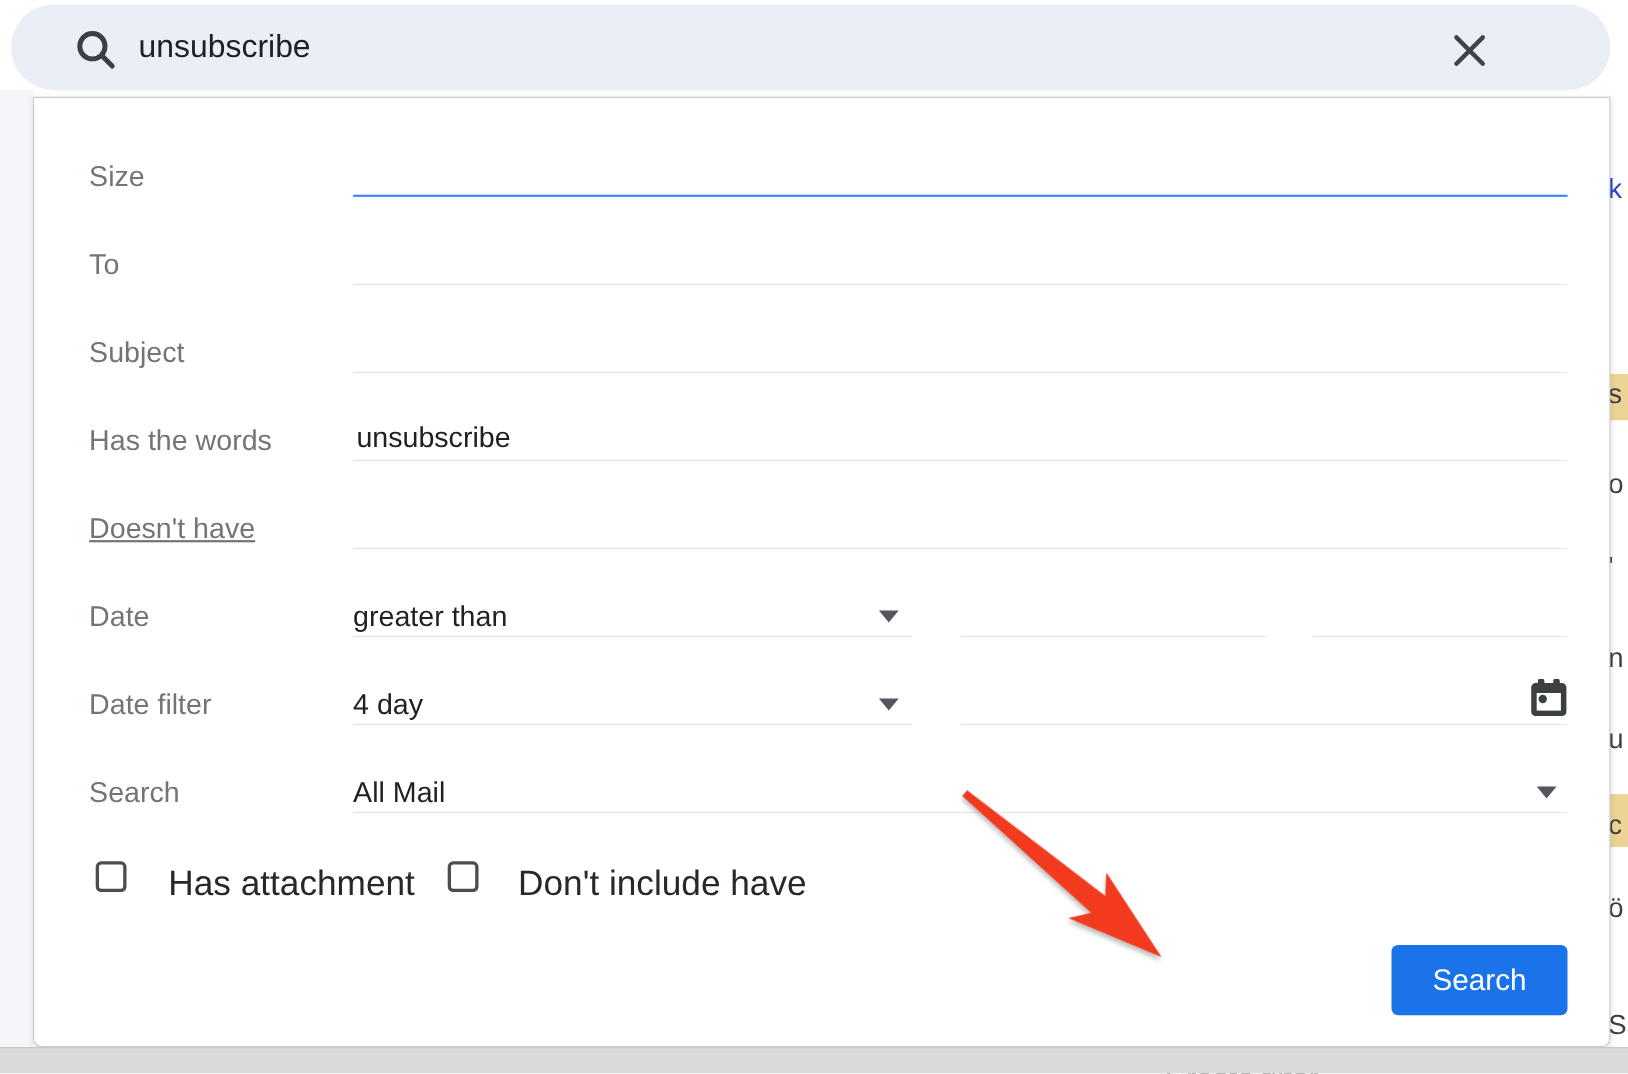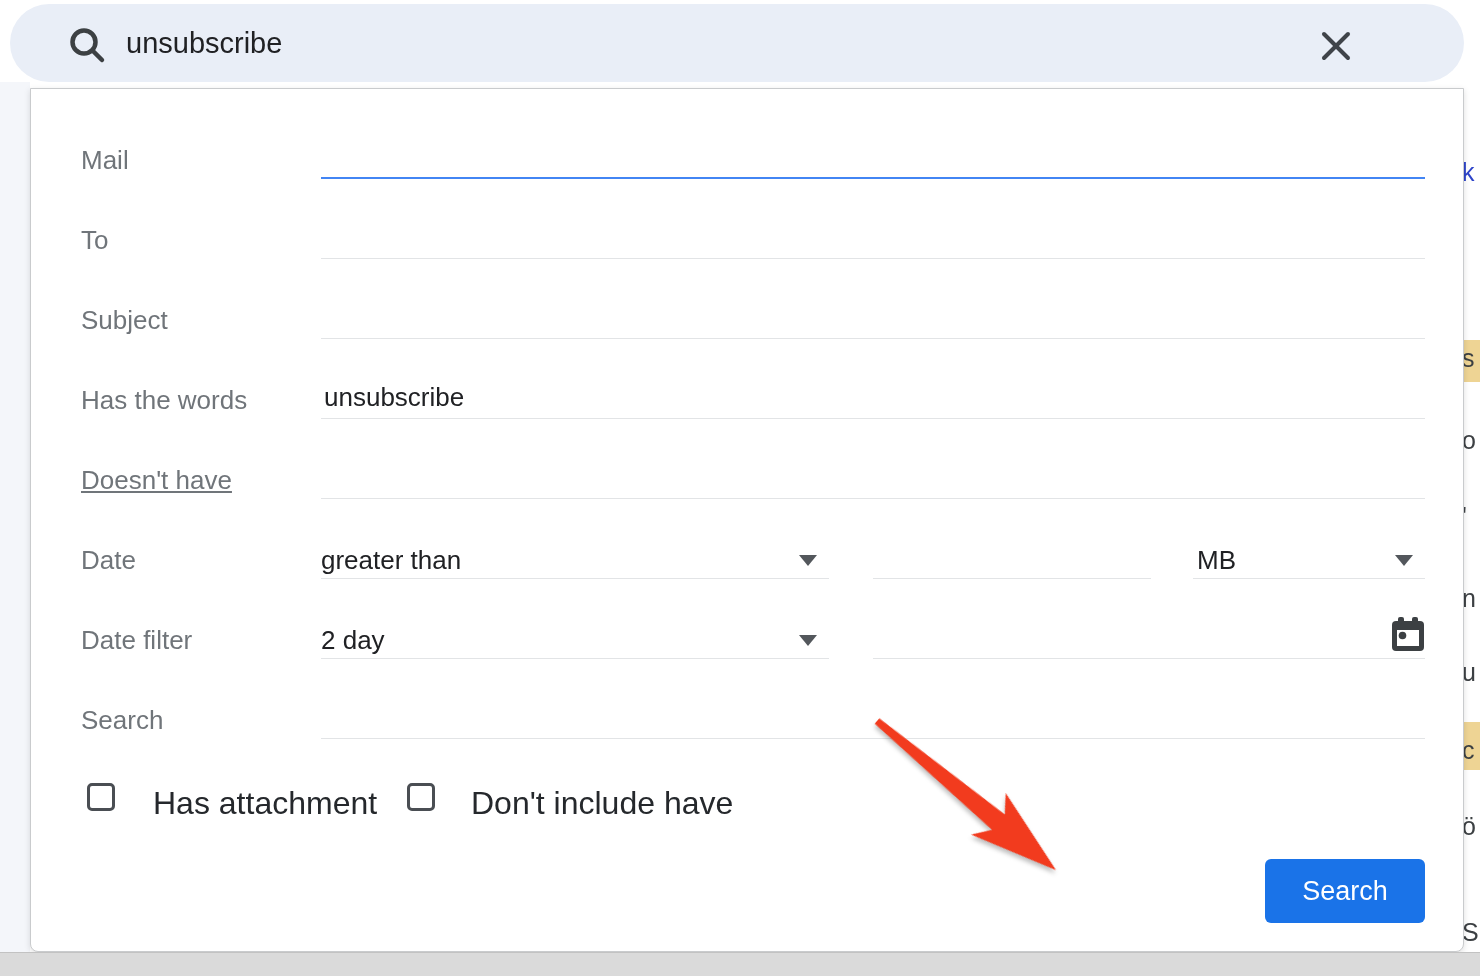--- a/index.html
+++ b/index.html
@@ -123,21 +123,21 @@
   </svg>
   <input class="search-input" type="text" value="unsubscribe" style="">
   <svg class="search-close" viewBox="0 0 36 36">
     <line x1="6" y1="6" x2="30" y2="30" stroke="#3f4349" stroke-width="4" stroke-linecap="round"></line>
     <line x1="30" y1="6" x2="6" y2="30" stroke="#3f4349" stroke-width="4" stroke-linecap="round"></line>
   </svg>
 </div>
 
 <div class="panel">
 
-  <span class="flabel" style="top:56px;">Mail</span>
+  <span class="flabel" style="top:56px;">Size</span>
   <input class="finput" style="left: 290px; top: 50px; width: 1104px; height: 36px;" value="">
   <div class="uline focus" style="left:290px;top:88px;width:1104px;"></div>
 
   <span class="flabel" style="top:136px;">To</span>
   <input class="finput" style="left: 290px; top: 130px; width: 1104px; height: 36px;" value="">
   <div class="uline" style="left:290px;top:169px;width:1104px;"></div>
 
   <span class="flabel" style="top:216px;">Subject</span>
   <input class="finput" style="left: 290px; top: 210px; width: 1104px; height: 36px;" value="">
   <div class="uline" style="left:290px;top:249px;width:1104px;"></div>
@@ -151,43 +151,43 @@
   <div class="uline" style="left:290px;top:409px;width:1104px;"></div>
 
   <span class="flabel" style="top:456px;">Date</span>
   <div class="select-hit" style="left:290px;top:448px;width:508px;height:44px;">
     <span class="fvalue" style="left:0;top:8px;text-align:center;">greater than</span>
     <span class="tri" style="left:478px;top:18px;"></span>
   </div>
   <div class="uline" style="left:290px;top:489px;width:508px;"></div>
   <input class="finput" style="left: 842px; top: 450px; width: 278px; height: 36px;" value="">
   <div class="uline" style="left:842px;top:489px;width:278px;"></div>
-  <div class="select-hit" style="left:1162px;top:448px;width:232px;height:44px;">
-    <span class="fvalue" style="left:4px;top:8px;">MB</span>
-    <span class="tri" style="left:202px;top:18px;"></span>
-  </div>
   <div class="uline" style="left:1162px;top:489px;width:232px;"></div>
 
   <span class="flabel" style="top:536px;">Date filter</span>
   <div class="select-hit" style="left:290px;top:528px;width:508px;height:44px;">
-    <span class="fvalue" style="left:0;top:8px;">2 day</span>
+    <span class="fvalue" style="left:0;top:8px;">4 day</span>
     <span class="tri" style="left:478px;top:18px;"></span>
   </div>
   <div class="uline" style="left:290px;top:569px;width:508px;"></div>
   <input class="finput" style="left: 842px; top: 530px; width: 500px; height: 36px;" value="">
   <div class="uline" style="left:842px;top:569px;width:552px;"></div>
   <svg style="position:absolute;left:1360px;top:528px;width:34px;height:36px;cursor:pointer;" viewBox="0 0 34 36">
     <rect x="7" y="0" width="6" height="10" rx="2" fill="#3c4043"></rect>
     <rect x="21" y="0" width="6" height="10" rx="2" fill="#3c4043"></rect>
     <rect x="1" y="4" width="32" height="30" rx="4" fill="#3c4043"></rect>
     <rect x="6" y="13" width="22" height="16" fill="#ffffff"></rect>
     <circle cx="11.5" cy="18.5" r="3.8" fill="#3c4043"></circle>
   </svg>
 
   <span class="flabel" style="top:616px;">Search</span>
+  <div class="select-hit" style="left:290px;top:608px;width:1104px;height:44px;">
+    <span class="fvalue" style="left:0;top:8px;">All Mail</span>
+    <span class="tri" style="left:1076px;top:18px;"></span>
+  </div>
   <div class="uline" style="left:290px;top:649px;width:1104px;"></div>
 
   <div class="checkbox" style="left:56px;top:694px;"></div>
   <span class="cb-label" style="left:122px;top:696px;">Has attachment</span>
   <div class="checkbox" style="left:376px;top:694px;"></div>
   <span class="cb-label" style="left:440px;top:696px;">Don't include have</span>
 
   <span class="create-filter">Create filter</span>
   <button class="search-btn">Search</button>
 </div>

